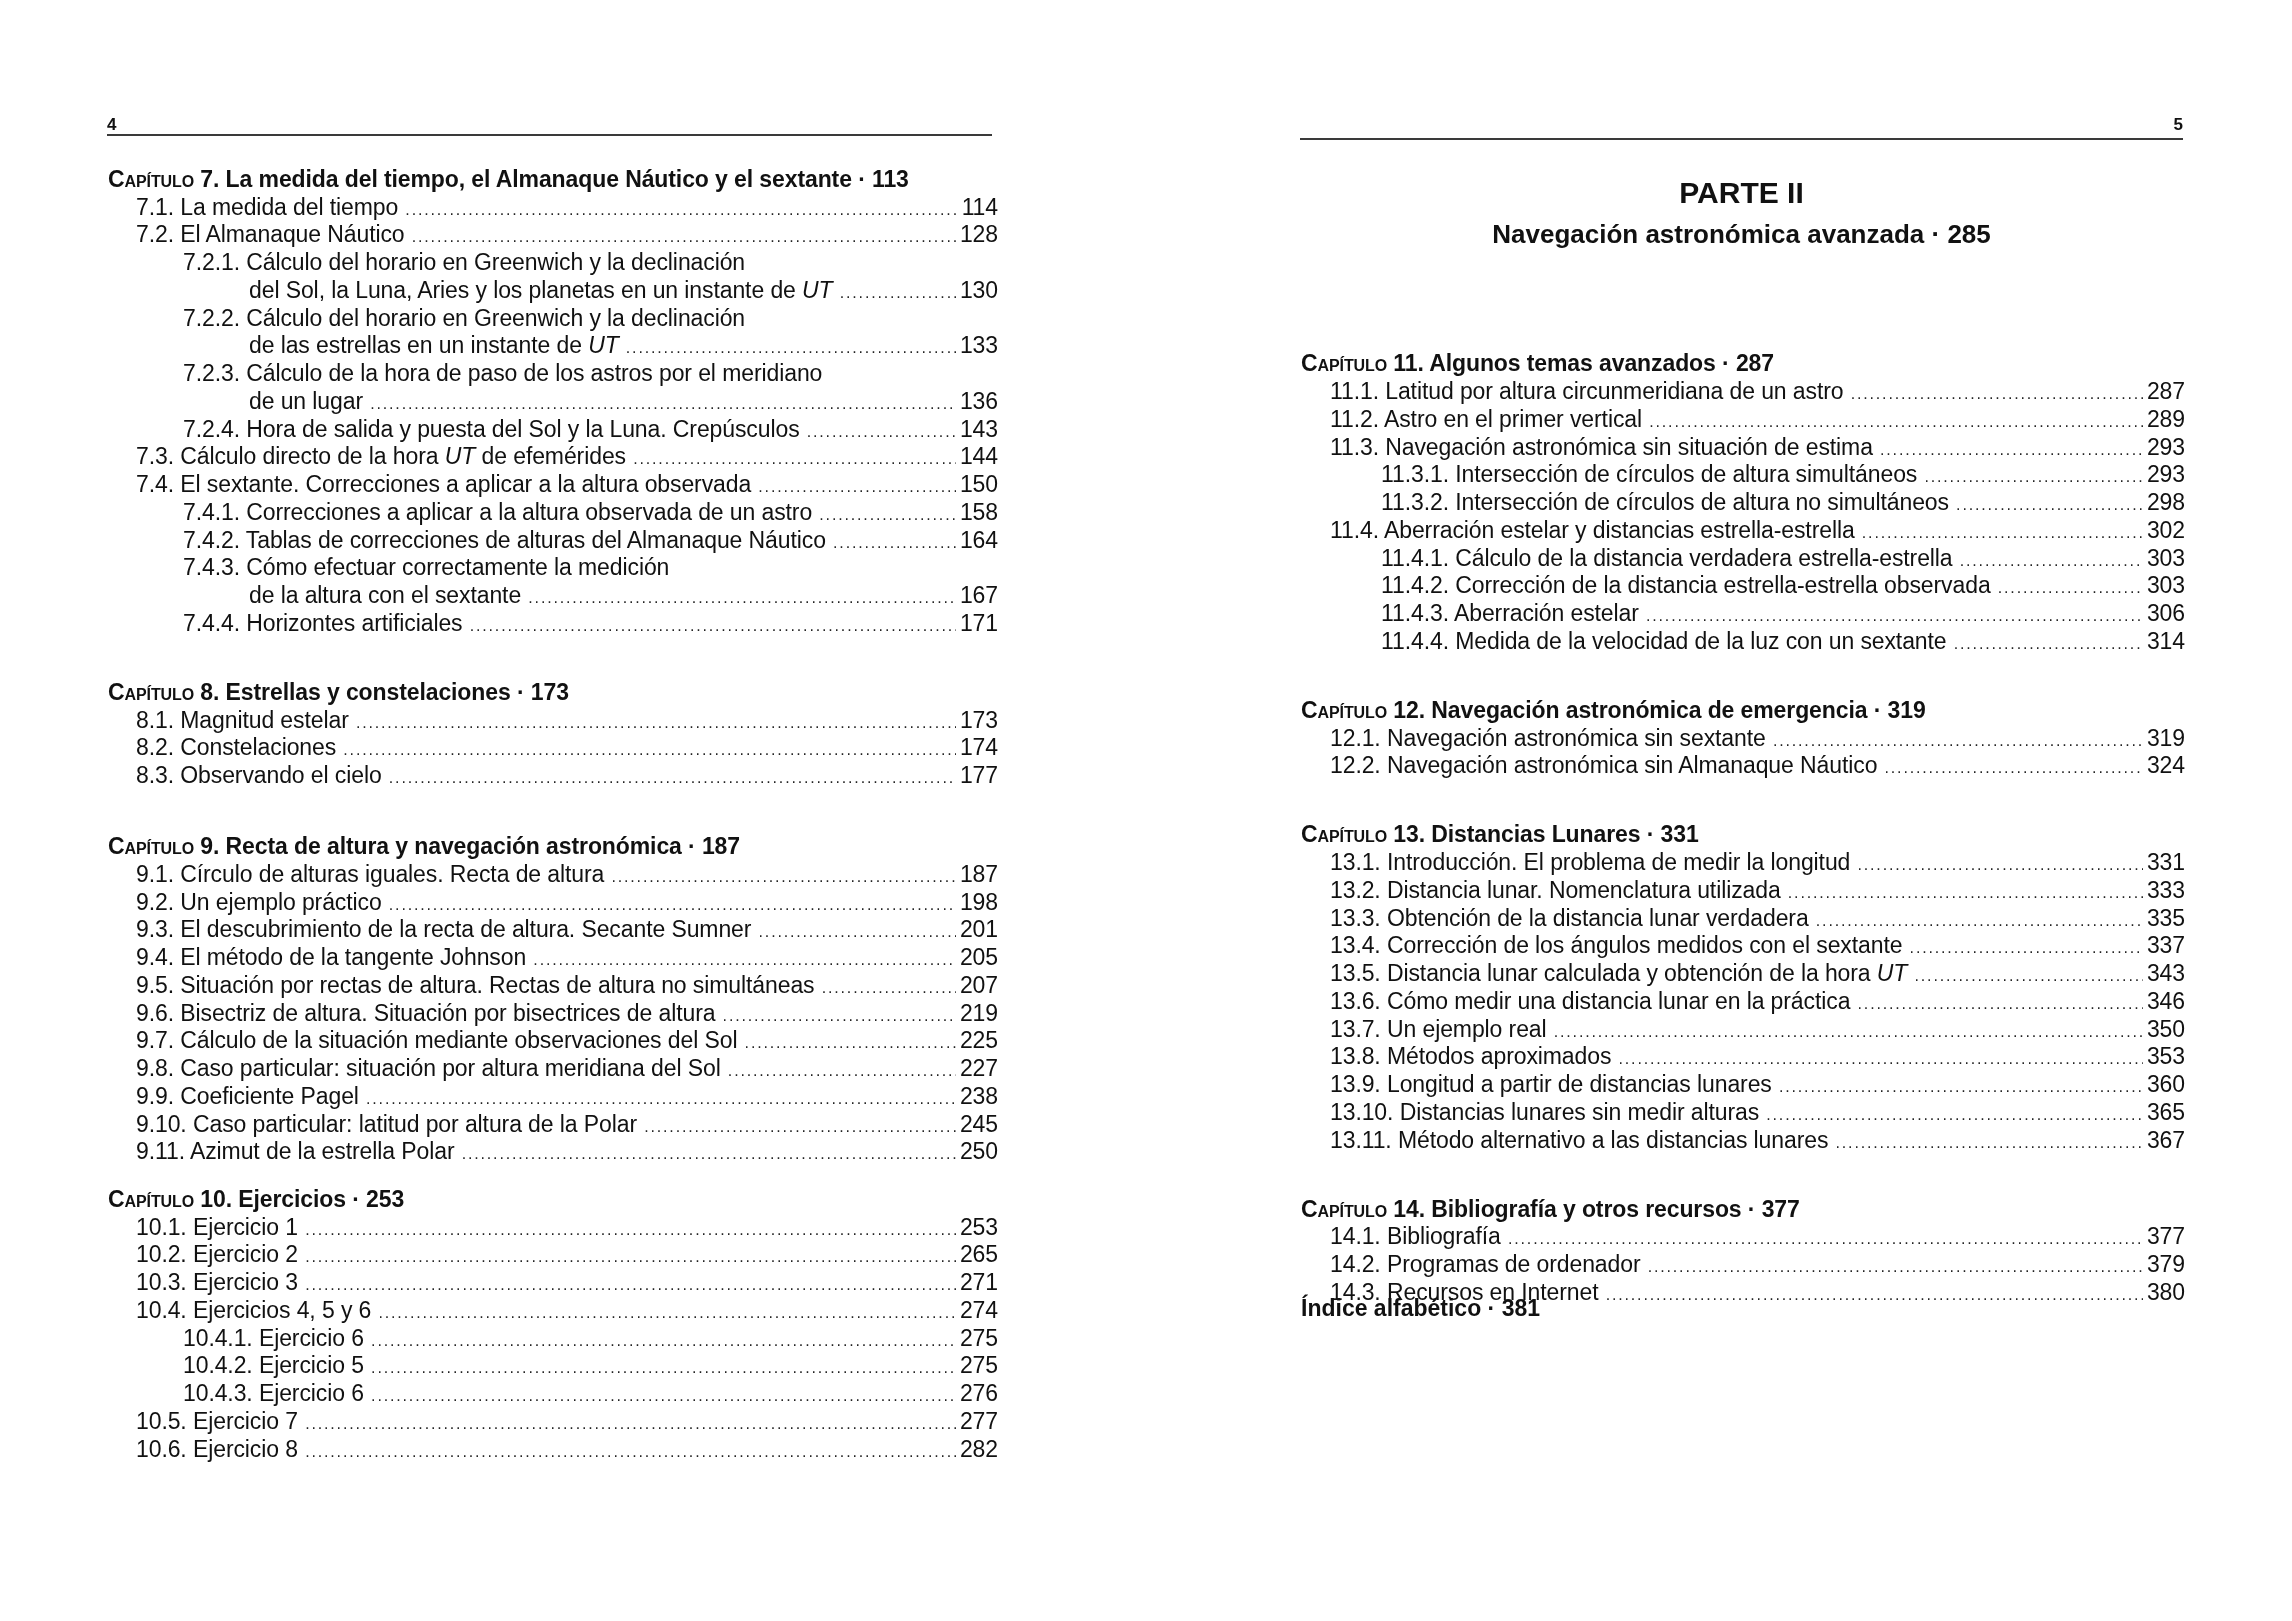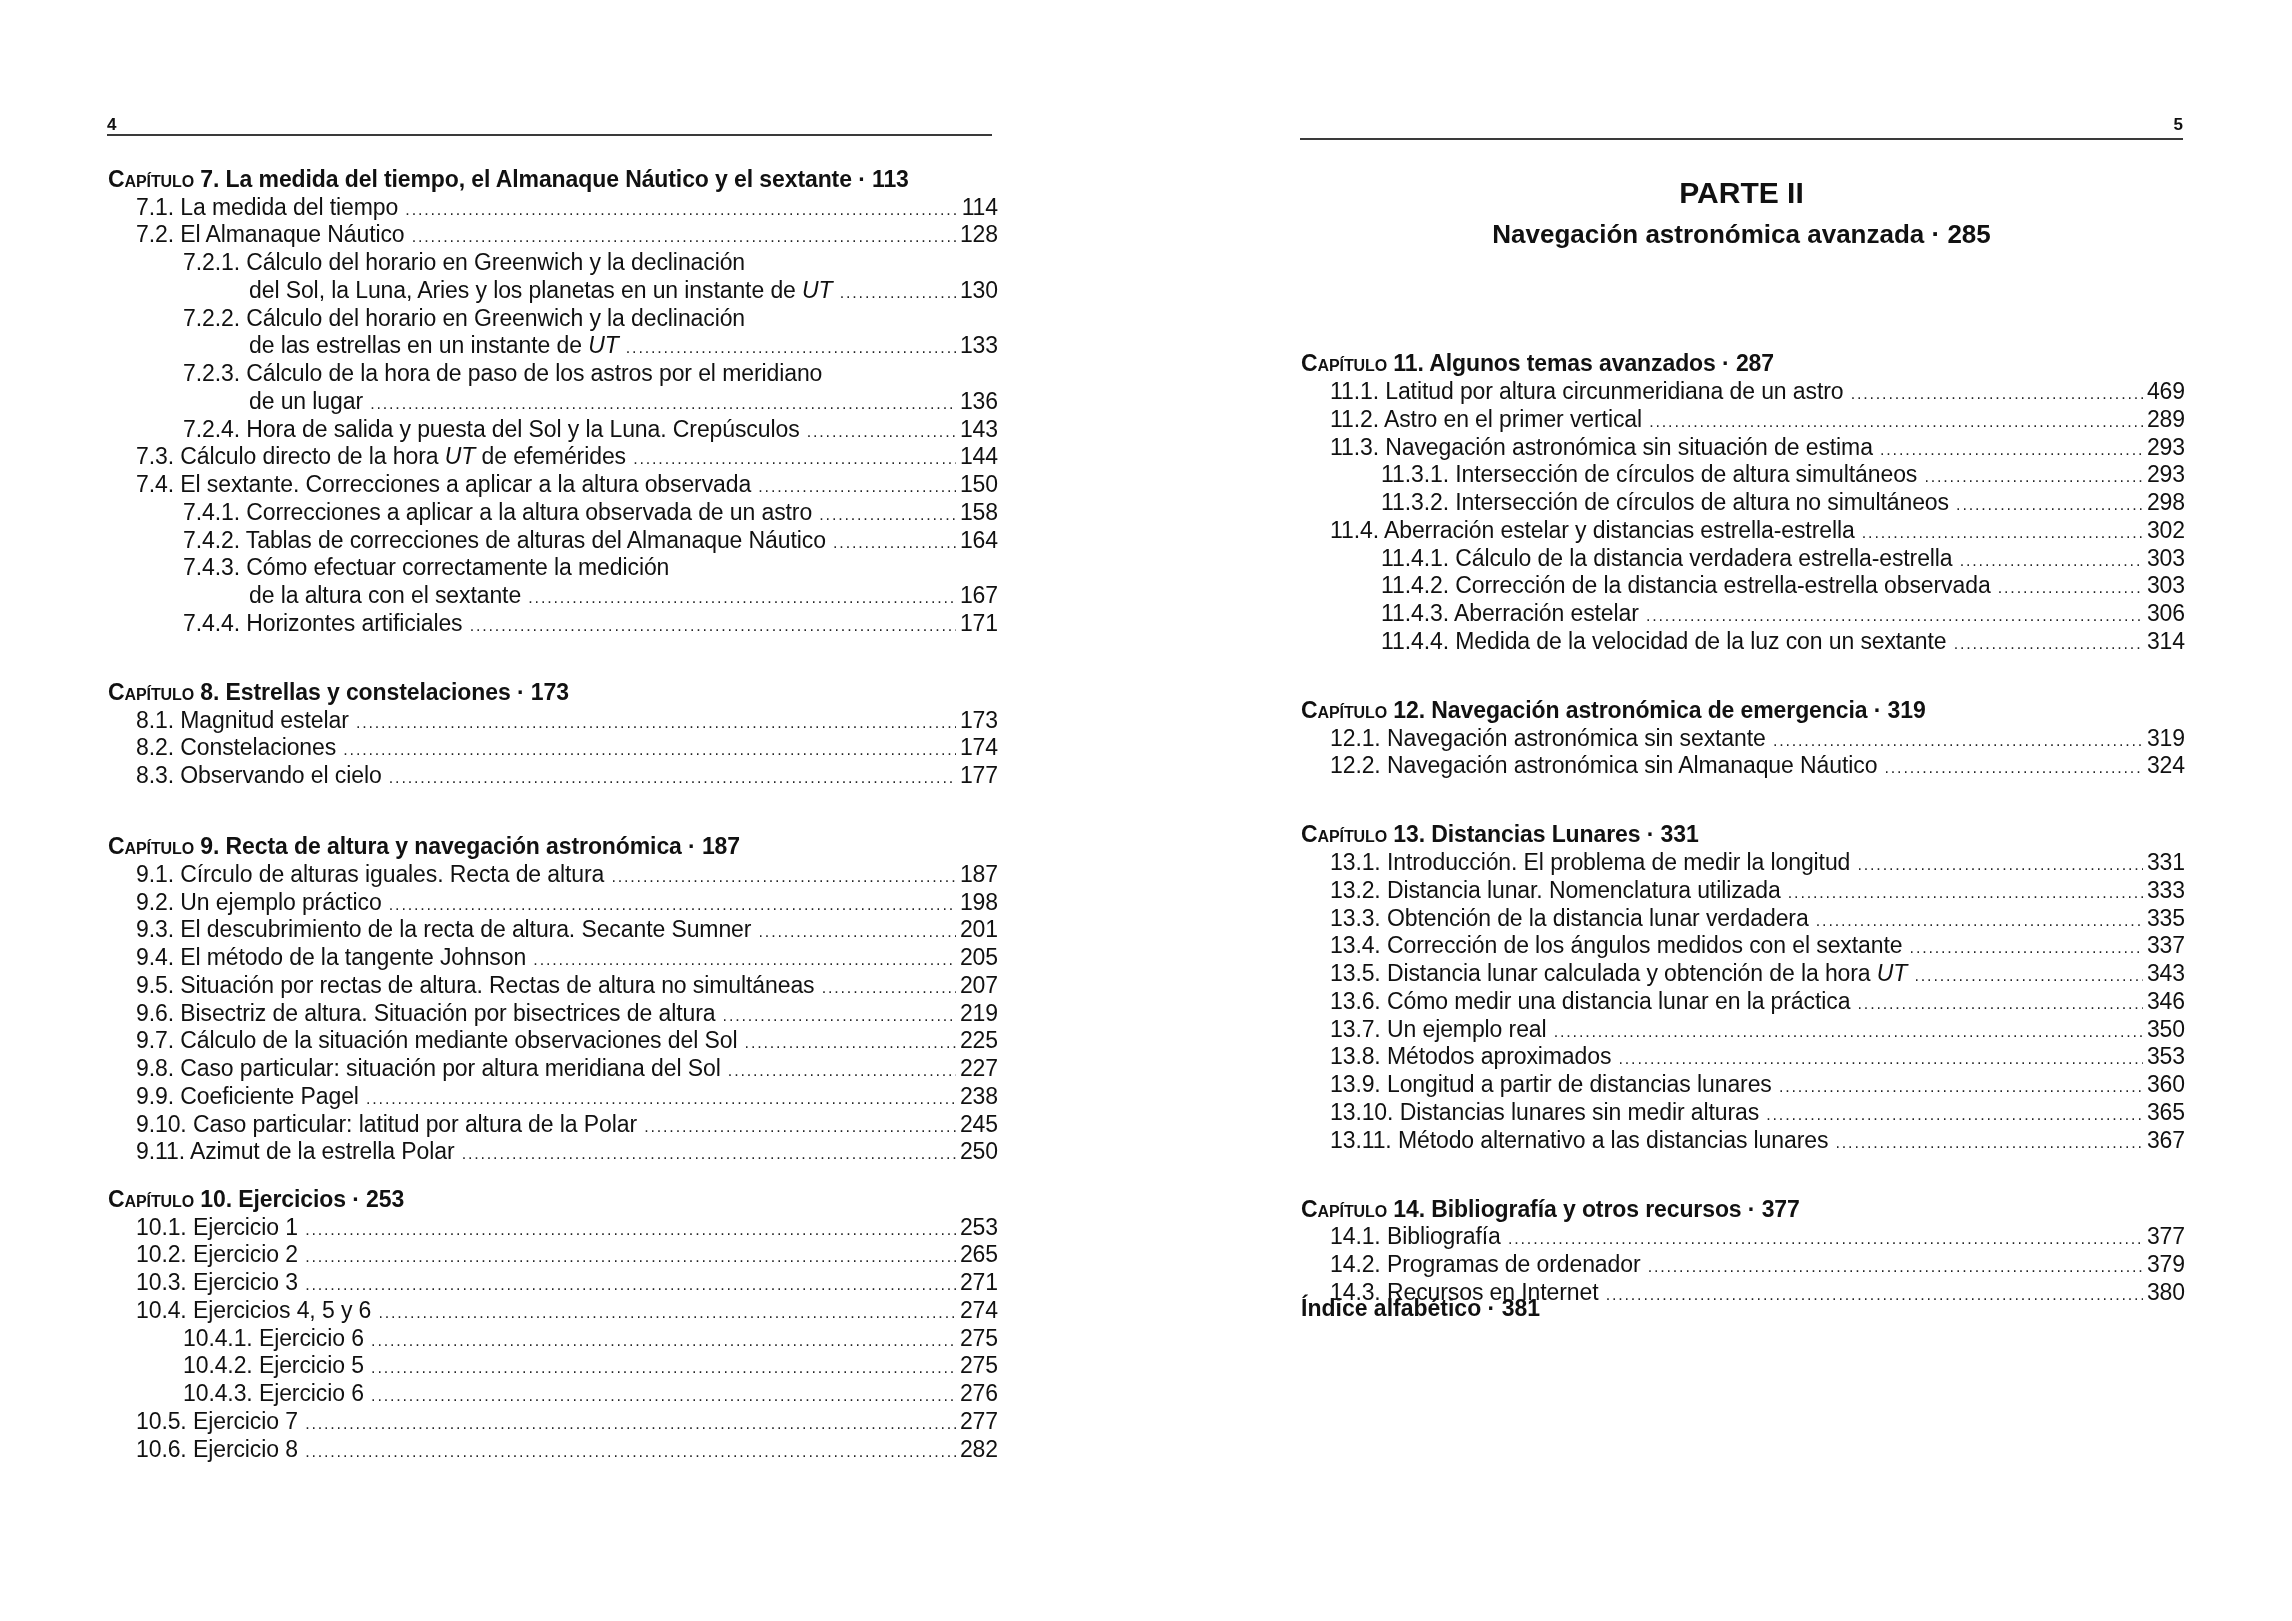--- a/index.html
+++ b/index.html
@@ -244,21 +244,21 @@
   <div class="part-title" id="part-label" style="left:154px;">PARTE II</div>
   <div class="part-title" id="part-subtitle" style="left:154px;">Navegación astronómica avanzada · 285</div>
   <div id="toc-right">
       <div class="line chap" style="left: 155px; top: 349px;">
         <span><span class="cap-big">C</span><span class="cap-small">APÍTULO</span></span>
         <span>&nbsp;11. Algunos temas avanzados · 287</span>
       </div>
       <div class="line" style="left: 184px; top: 377px; width: 855px;">
         <span class="label">11.1. Latitud por altura circunmeridiana de un astro</span>
         <span class="leader"></span>
-        <span class="num">469</span>
+        <span class="num">287</span>
       </div>
       <div class="line" style="left: 184px; top: 405px; width: 855px;">
         <span class="label">11.2. Astro en el primer vertical</span>
         <span class="leader"></span>
         <span class="num">289</span>
       </div>
       <div class="line" style="left: 184px; top: 433px; width: 855px;">
         <span class="label">11.3. Navegación astronómica sin situación de estima</span>
         <span class="leader"></span>
         <span class="num">293</span>

